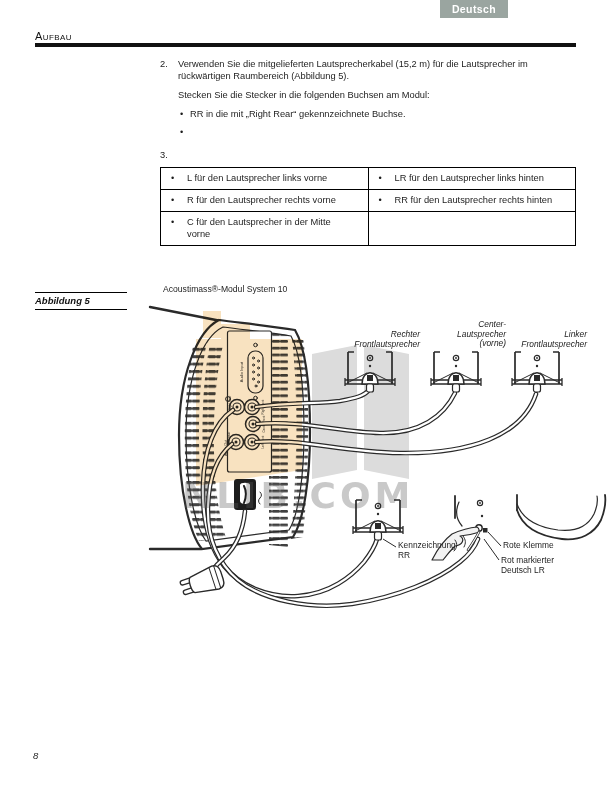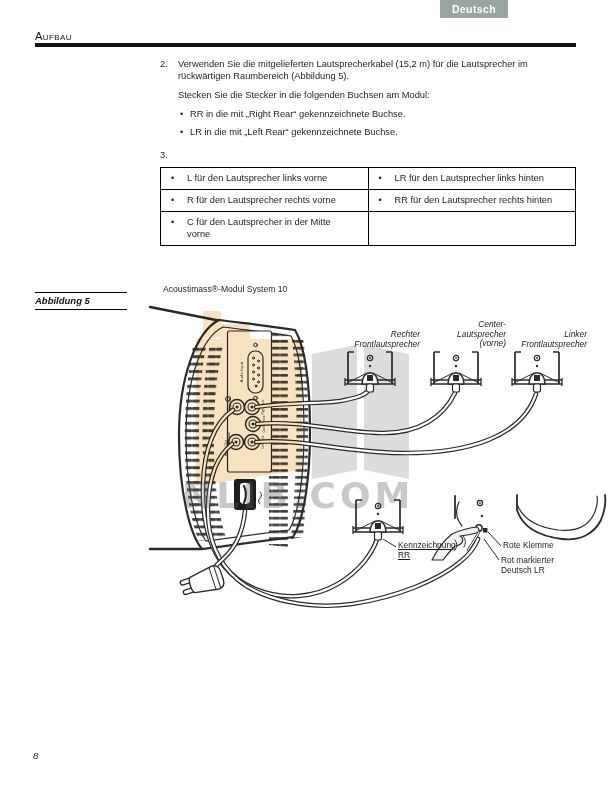--- a/index.html
+++ b/index.html
@@ -51,21 +51,20 @@
       <div class="num">2.</div>
       <div class="step-body">
         <p class="para">Verwenden Sie die mitgelieferten Lautsprecherkabel (15,2 m) für die Lautsprecher im rückwärtigen Raumbereich (Abbildung 5).</p>
         <p class="para">Stecken Sie die Stecker in die folgenden Buchsen am Modul:</p>
         <div class="bullet-row">
           <span class="mark">•</span>
           <span>RR in die mit „Right Rear“ gekennzeichnete Buchse.</span>
         </div>
         <div class="bullet-row b2">
           <span class="mark">•</span>
-          <span>LR in die mit „Left Rear“ gekennzeichnete Buchse.</span>
         </div>
       </div>
     </div>
     <div class="step">
       <div class="num">3.</div>
       <div class="step-body">
       </div>
     </div>
 
     <table class="conn">
@@ -293,20 +292,20 @@
     </g>
   </svg>
 
   <div class="dlabel center-text" style="left:320px;top:330px;width:100px;">Rechter
 Frontlautsprecher</div>
   <div class="dlabel center-text" style="left:406px;top:320px;width:100px;">Center-
 Lautsprecher
 (vorne)</div>
   <div class="dlabel center-text" style="left:487px;top:330px;width:100px;">Linker
 Frontlautsprecher</div>
-  <div class="dlabel" style="left:398px;top:541px;text-decoration:underline;">Kennzeichnung
+  <div class="dlabel" style="left:398px;top:541px;">Kennzeichnung
 RR</div>
   <div class="dlabel" style="left:503px;top:541px;">Rote Klemme</div>
   <div class="dlabel" style="left:501px;top:556px;">Rot markierter
 Deutsch LR</div>
 
   <div class="page-number">8</div>
 </div>
 
 </body></html>

